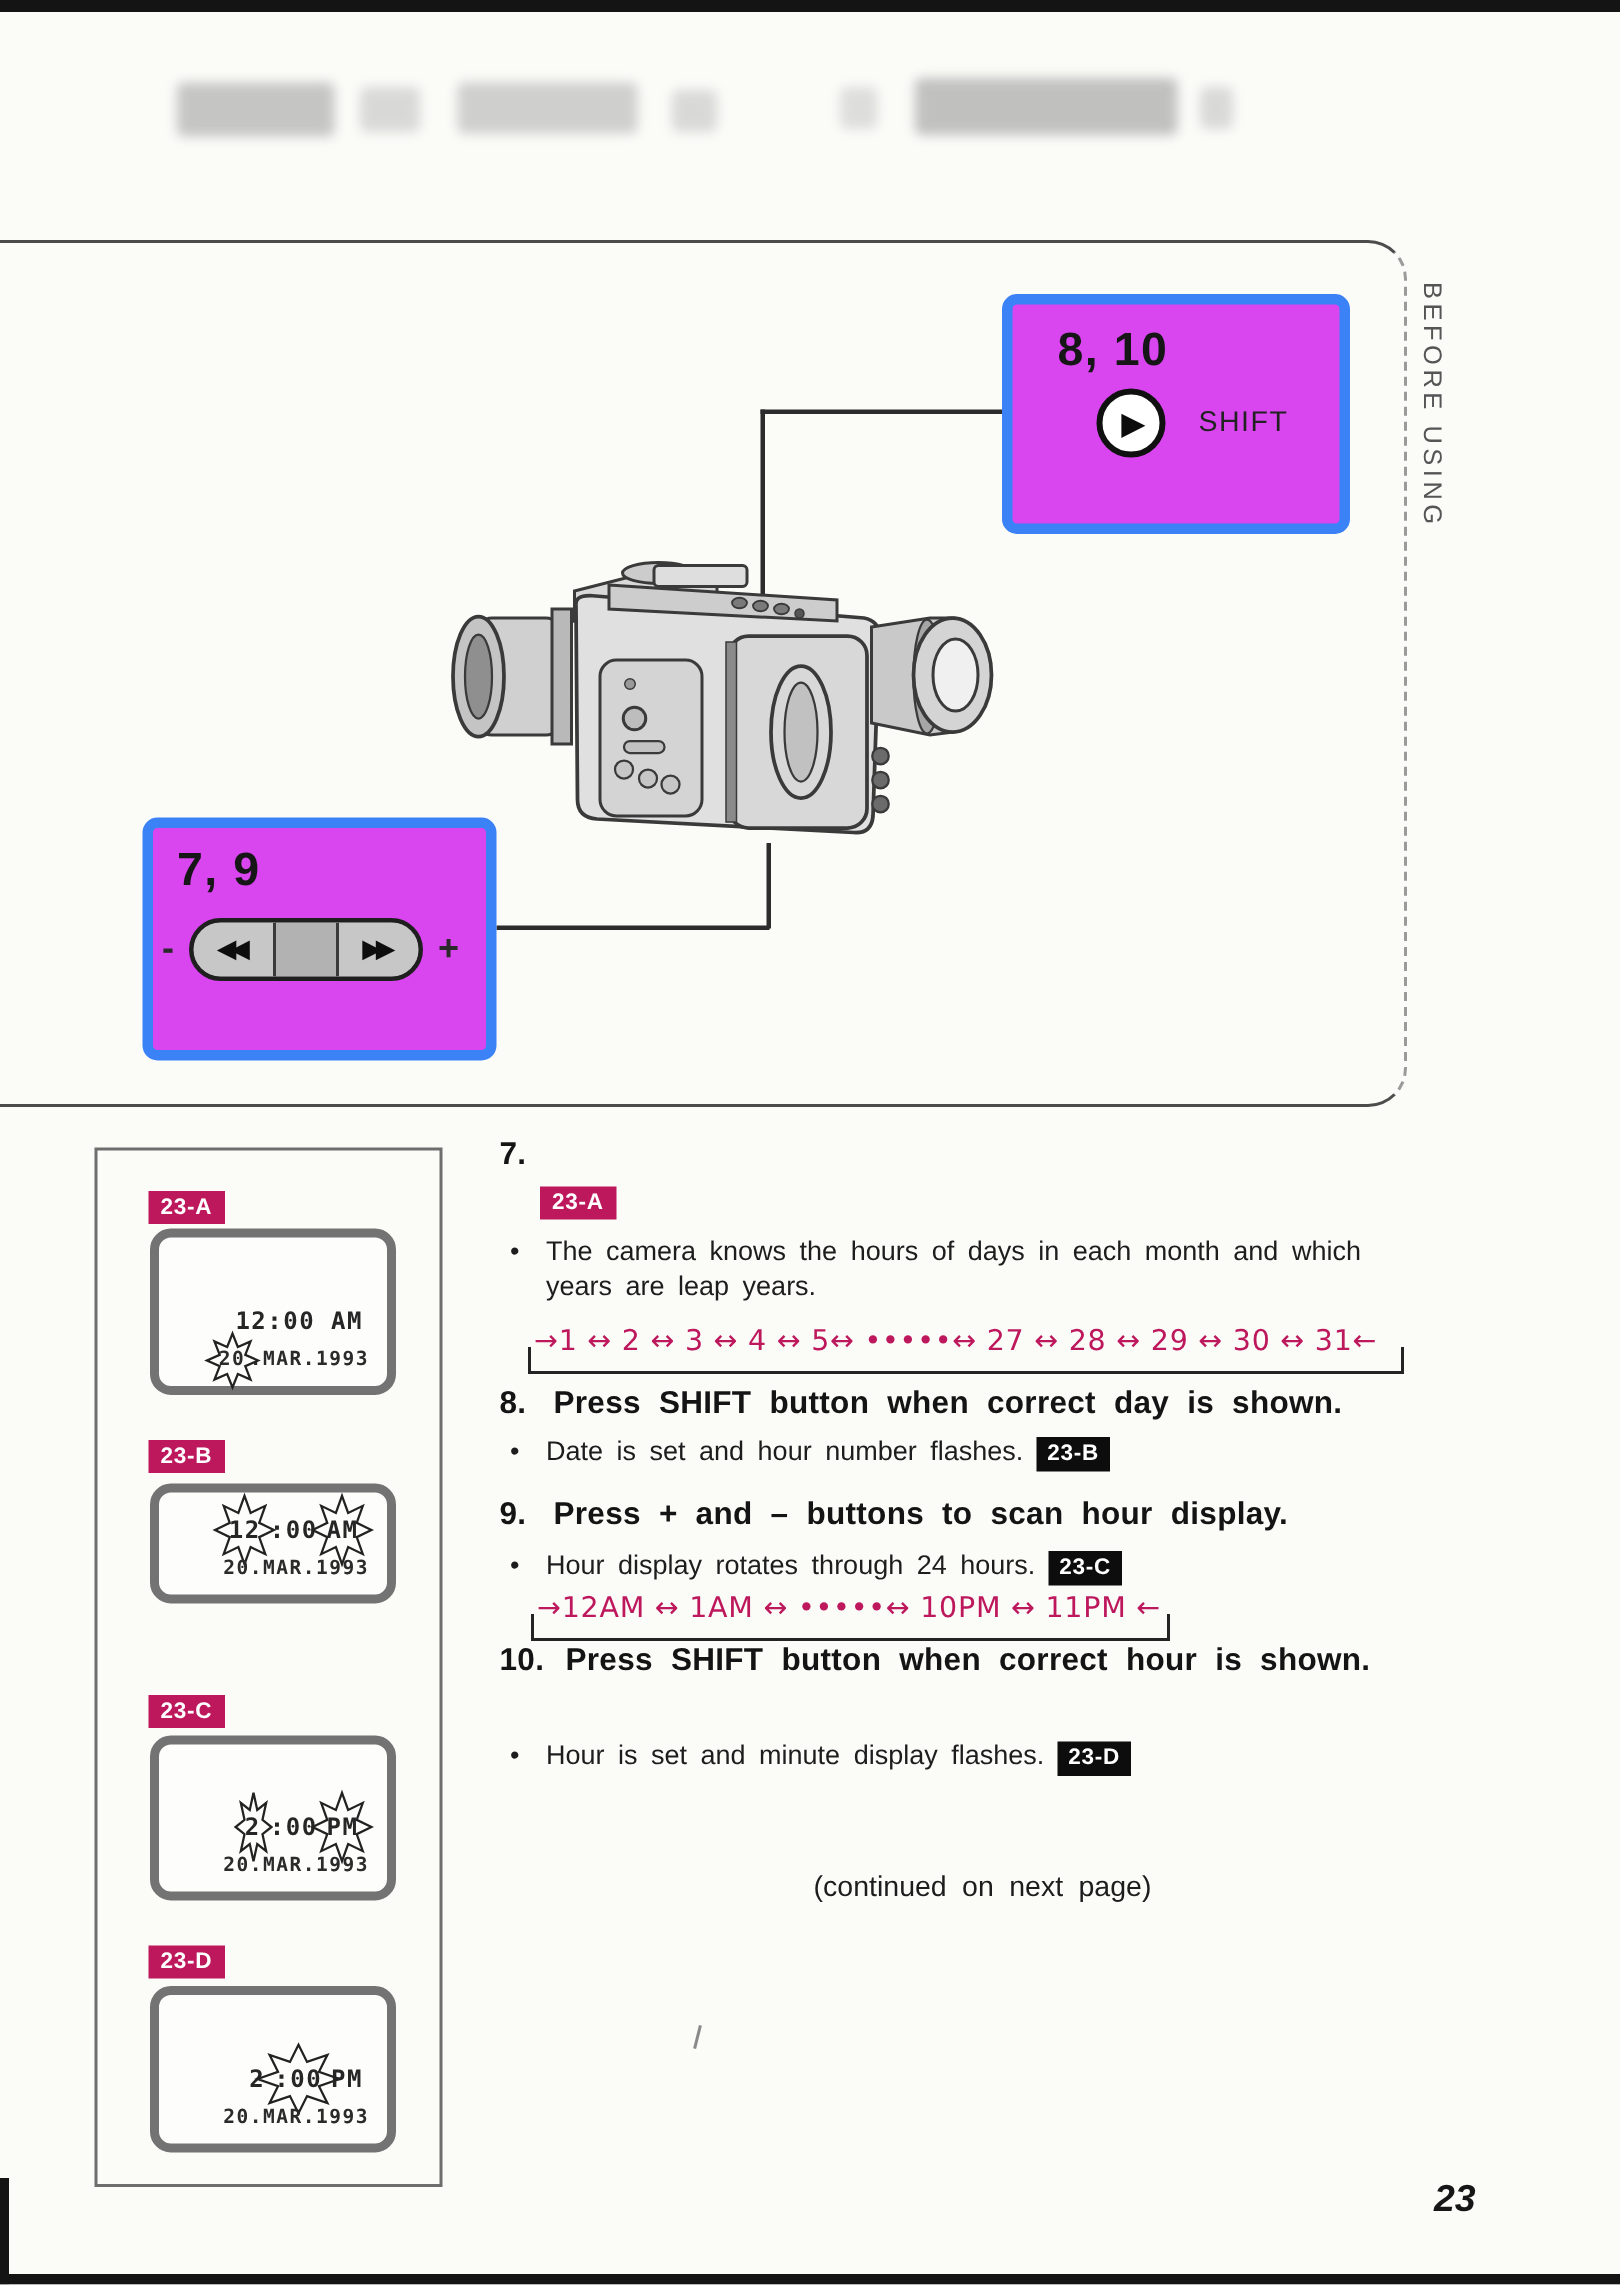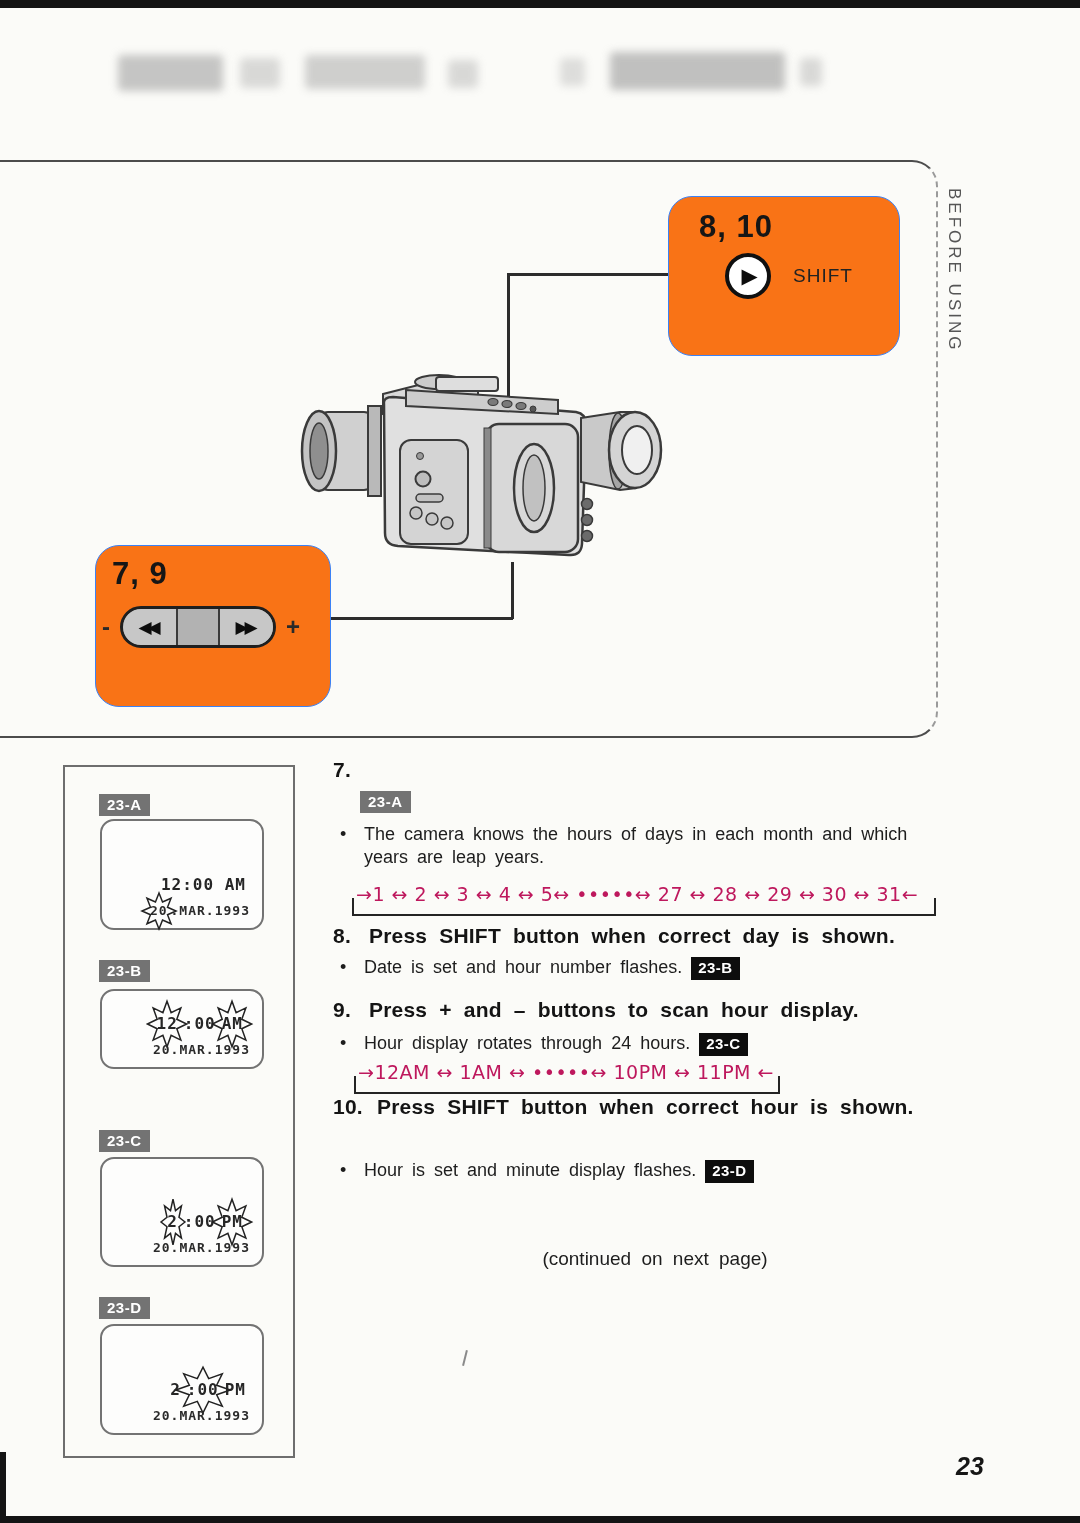--- a/index.html
+++ b/index.html
@@ -8,21 +8,21 @@
           color:#1a1a1a; margin:0 auto; }
 
   
   .edge-strip { position:absolute; background:#141414; }
   .smudge { position:absolute; background:#9a9a9a; filter:blur(4px); opacity:.45; border-radius:4px; }
 
   
   .diagram-box { position:absolute; left:-30px; top:160px; width:968px; height:578px;
                  border-top:2px solid #4c4c4c; border-bottom:2px solid #4c4c4c;
                  border-right:2px dashed #9a9a9a; border-left:none; border-radius:26px; }
-  .callout { position:absolute; border:1px solid #3b82f6; border-radius:24px; background:#f97316; }
+  .callout { position:absolute; border:7px solid #3b82f6; border-radius:10px; background:#d946ef; }
   .callout-label { font-weight:bold; font-size:31px; letter-spacing:1px; color:#161616; }
   .shift-row { position:absolute; display:flex; align-items:center; }
   .play-circle { width:46px; height:46px; border:4px solid #101010; border-radius:50%;
                  display:flex; align-items:center; justify-content:center; background:#fff; }
   .play-glyph { font-size:21px; color:#0c0c0c; margin-left:3px; font-family:"DejaVu Sans", sans-serif; }
   .shift-text { font-size:19px; letter-spacing:1px; color:#222; margin-left:22px; font-weight:500;text-align:center; }
 
   .rocker-row { position:absolute; display:flex; align-items:center; }
   .pm-sign { font-size:24px; font-weight:bold; color:#2a2a2a; }
   .rocker { width:156px; height:42px; border:3px solid #1f1f1f; border-radius:21px; background:#9e9e9e;
@@ -35,23 +35,23 @@
   .rocker-mid { width:40px; background:#b2b2b2; }
 
   .connector { position:absolute; background:#2c2c2c; }
 
   .side-tab { position:absolute; left:944px; top:188px; height:185px;
               writing-mode:vertical-rl; font-size:17px; letter-spacing:3px; color:#555; }
 
   
   .lcd-column { position:absolute; left:63px; top:765px; width:232px; height:693px;
                 border:2px solid #6e6e6e; background:#fbfbf8; }
-  .fig-badge { position:absolute; background:#737373; color:#fff; font-weight:bold;
+  .fig-badge { position:absolute; background:#be185d; color:#fff; font-weight:bold;
                font-size:15px; padding:2px 8px 3px; letter-spacing:.5px; }
-  .lcd { position:absolute; width:164px; border:2px solid #737373; border-radius:14px; background:#fdfdfc; }
+  .lcd { position:absolute; width:164px; border:6px solid #737373; border-radius:14px; background:#fdfdfc; }
   .lcd-time { position:absolute; right:16px; bottom:34px; display:flex; align-items:baseline; gap:3px;
               font-family:"DejaVu Sans Mono", monospace; font-weight:bold; font-size:16px;
               letter-spacing:1px; color:#262626; }
   .lcd-date { position:absolute; right:12px; bottom:10px; display:flex; align-items:baseline;
               font-family:"DejaVu Sans Mono", monospace; font-weight:bold; font-size:13px;
               letter-spacing:1px; color:#2b2b2b; }
   .flash { position:relative; display:inline-block; padding:0 3px; }
   .flash svg { position:absolute; left:50%; top:50%; transform:translate(-50%,-50%);
                width:150%; height:250%; overflow:visible; pointer-events:none; }
   .flash .fl-txt { position:relative;margin-top:36px; }

